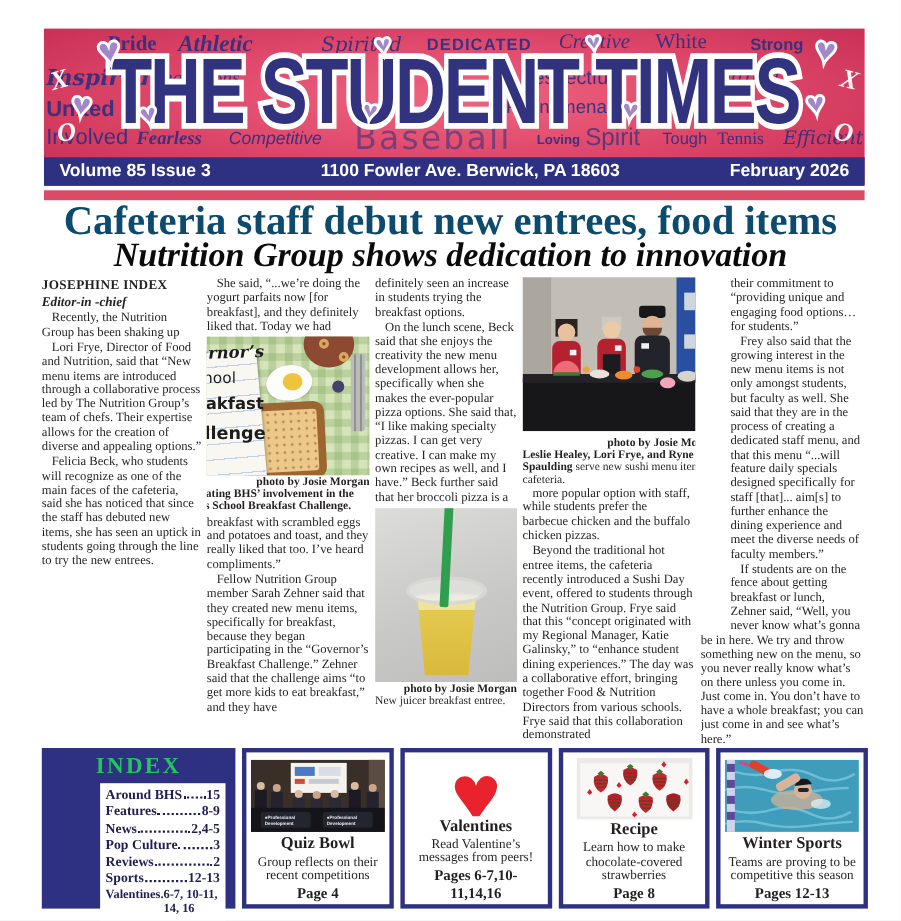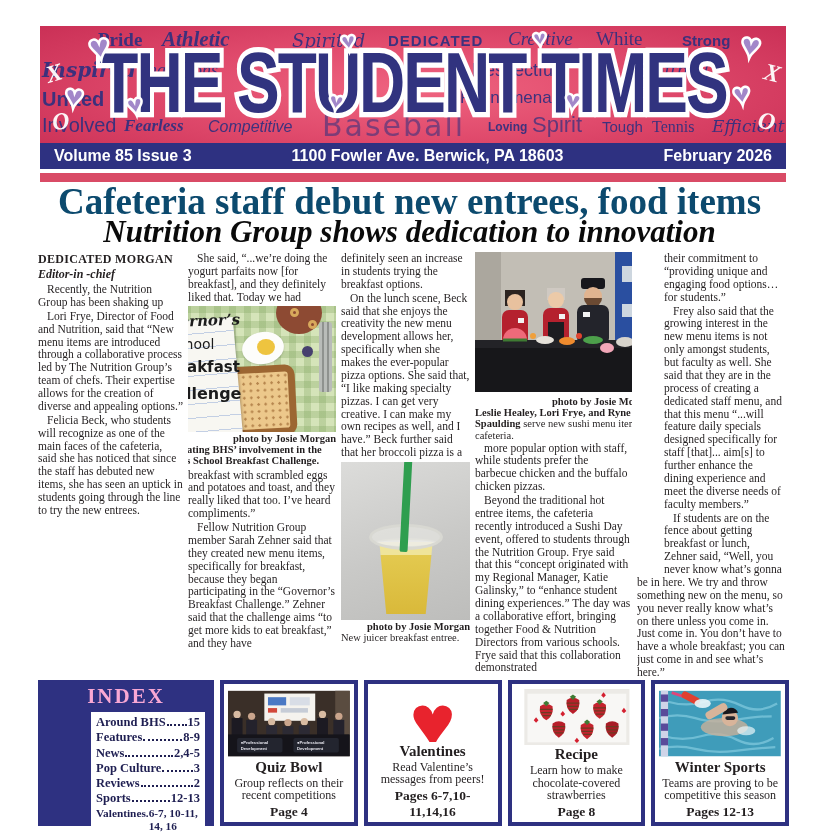--- a/index.html
+++ b/index.html
@@ -123,21 +123,21 @@
   .cup{position:absolute;left:36px;top:80px;width:58px;height:72px;
     background:linear-gradient(#efe49a 0 18%,#e3c94f 18%,#d9b93a);
     clip-path:polygon(4% 0,96% 0,84% 100%,16% 100%);}
   .cup-rim{position:absolute;left:33px;top:76px;width:64px;height:10px;border-radius:50%;
     background:rgba(240,240,236,.7);border:2px solid rgba(210,210,205,.9);box-sizing:border-box;}
 
   
   .teaser-row{position:absolute;left:38px;top:680px;width:751px;height:146px;display:flex;gap:6px;}
   .index-box{width:176px;background:#2e3181;box-sizing:border-box;padding:4px 9px 7px 9px;
     display:flex;flex-direction:column;}
-  .index-title{color:#f9a8d4;text-align:center;font:bold 21px "Liberation Serif",serif;
+  .index-title{color:#22c55e;text-align:center;font:bold 21px "Liberation Serif",serif;
     letter-spacing:2px;margin-bottom:3px;}
   .index-inner{background:#ffffff;flex:1;padding:3px 5px;color:#1f1f52;
     font:bold 12.5px "Liberation Serif",serif;margin-left:44px;}
   .index-row{display:flex;align-items:baseline;line-height:1.22;}
   .leader{flex:1;border-bottom:2px dotted #1f1f52;margin:0 1px 3px 1px;min-width:2px;}
   .index-row.small{font-size:11.3px;}
   .teaser{flex:1;background:#ffffff;border:4px solid #2e3181;box-sizing:border-box;
     padding:5px 4px 2px 4px;text-align:center;display:flex;flex-direction:column;}
   .teaser-photo{width:100%;height:72px;margin-bottom:2px;overflow:hidden;}
   .teaser-photo svg{display:block;width:100%;height:100%;}
@@ -201,21 +201,21 @@
     <span>February 2026</span>
   </div>
   <div class="crimson-bar"></div>
 
   <div class="headline">Cafeteria staff debut new entrees, food items</div>
   <div class="subheadline">Nutrition Group shows dedication to innovation</div>
 
   <div class="cols">
 
     <div class="col c1">
-      <div class="byline-name">DEDICATED MORGAN</div>
+      <div class="byline-name">JOSEPHINE INDEX</div>
       <div class="byline-role">Editor-in -chief</div>
       <p class="indent">Recently, the Nutrition Group has been shaking up</p>
       <p class="indent">Lori Frye, Director of Food and Nutrition, said that “New menu items are introduced through a collaborative process led by The Nutrition Group’s team of chefs. Their expertise allows for the creation of diverse and appealing options.”</p>
       <p class="indent">Felicia Beck, who students will recognize as one of the main faces of the cafeteria, said she has noticed that since the staff has debuted new items, she has seen an uptick in students going through the line to try the new entrees.</p>
     </div>
 
     <div class="col c2">
       <p class="indent">She said, “...we’re doing the yogurt parfaits now [for breakfast], and they definitely liked that. Today we had</p>
       <figure class="banner-fig">
         <div class="banner-img">

